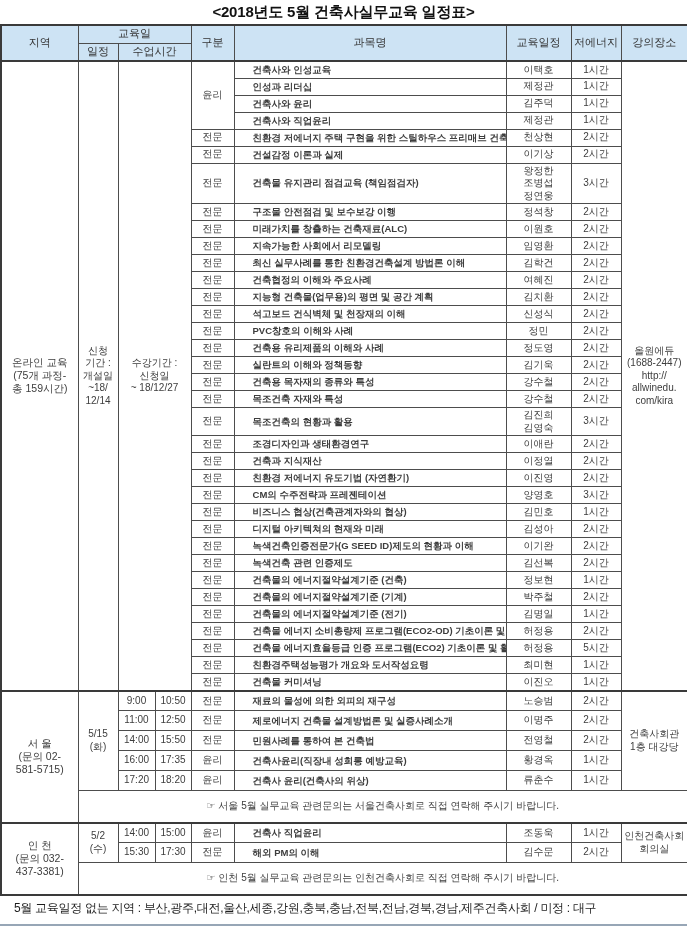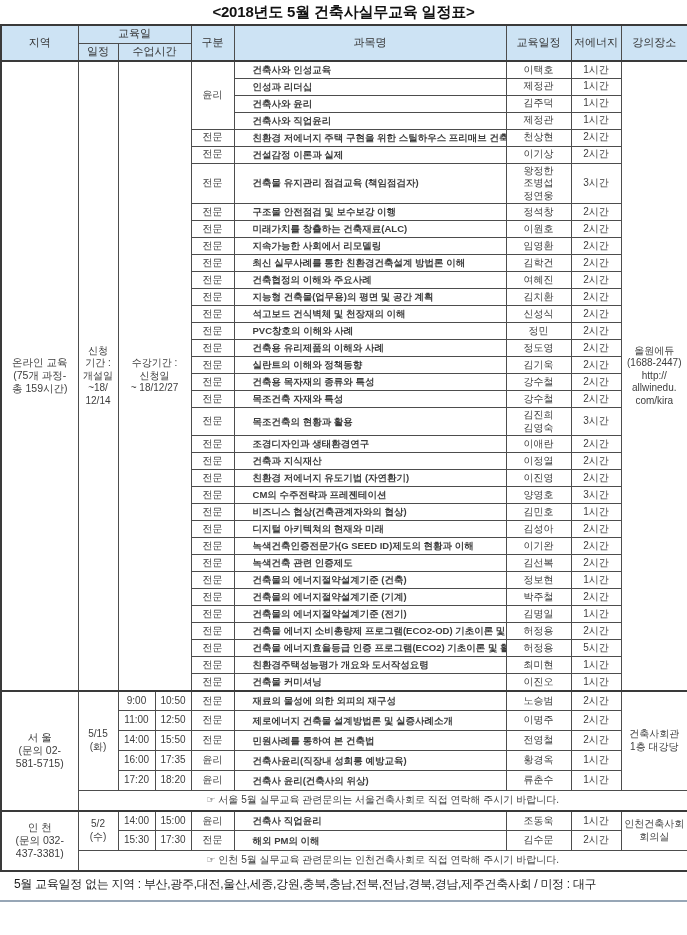--- a/index.html
+++ b/index.html
@@ -24,21 +24,21 @@
   }
   thead th {
     background:var(--header-bg,#cde3f4);
     font-weight:normal; font-size:11px; height:18px; color:#333;
   }
   tbody tr.online td { height:17px; }
   tbody tr.seoul td, tbody tr.incheon td { height:20px; }
   td.subject { text-align:left; padding-left:18px; white-space:nowrap; font-size:9.5px;font-weight:bold; }
   td.pre { white-space:pre-line; }
   td.region { font-size:10.5px;margin-left:30px; }
-  td.note { font-size:10px; height:20px; white-space:nowrap; }
+  td.note { font-size:10px; height:32px; white-space:nowrap; }
   tr.section-start td { border-top:2px solid var(--border-strong,#3a3a3a); }
   .footer { font-size:12px; color:#1d1d1d; padding:4px 3px 2px 14px; line-height:1.45; letter-spacing:-0.3px; white-space:nowrap; }
   .bottom-rule { border-top:2px solid #97a6b6; margin-top:5px; width:687px; }
 </style>
 </head>
 <body>
 
 <div class="title">&lt;2018년도 5월 건축사실무교육 일정표&gt;</div>
 
 <table class="schedule">

